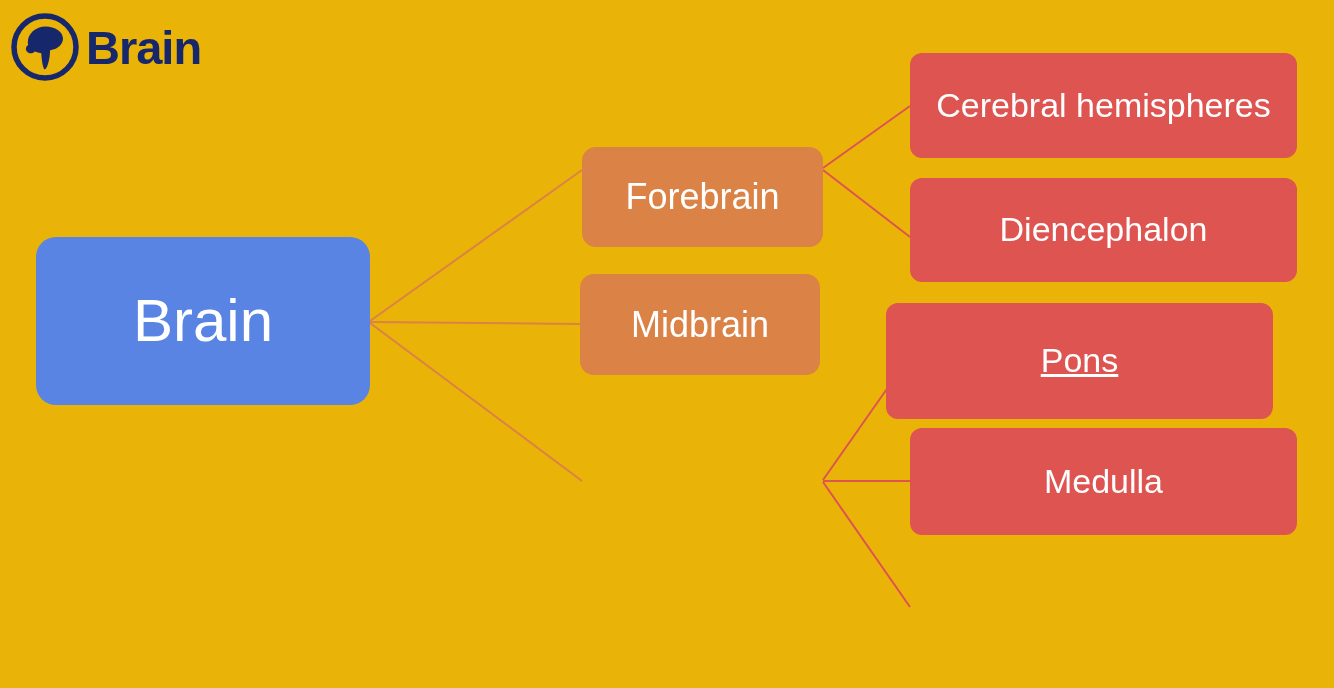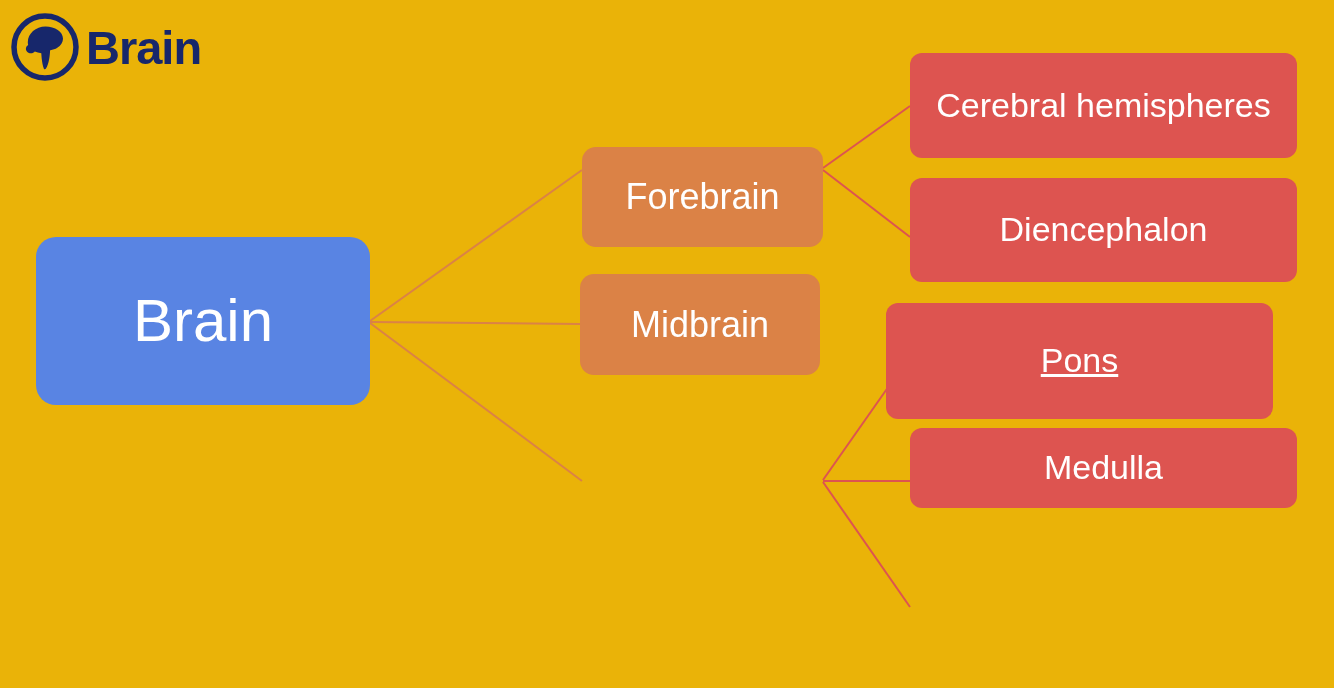--- a/index.html
+++ b/index.html
@@ -140,18 +140,18 @@
   </div>
 
   <div class="node node-level3" style="left:910px; top:178px; width:387px; height:104px;">
     <span class="node-label">Diencephalon</span>
   </div>
 
   <div class="node node-level3" style="left:886px; top:303px; width:387px; height:116px;text-decoration:underline;">
     <span class="node-label">Pons</span>
   </div>
 
-  <div class="node node-level3" style="left:910px; top:428px; width:387px; height:80px;">
+  <div class="node node-level3" style="left:910px; top:428px; width:387px; height:107px;">
     <span class="node-label">Medulla</span>
   </div>
 
 
 </div>
 
 </body></html>

